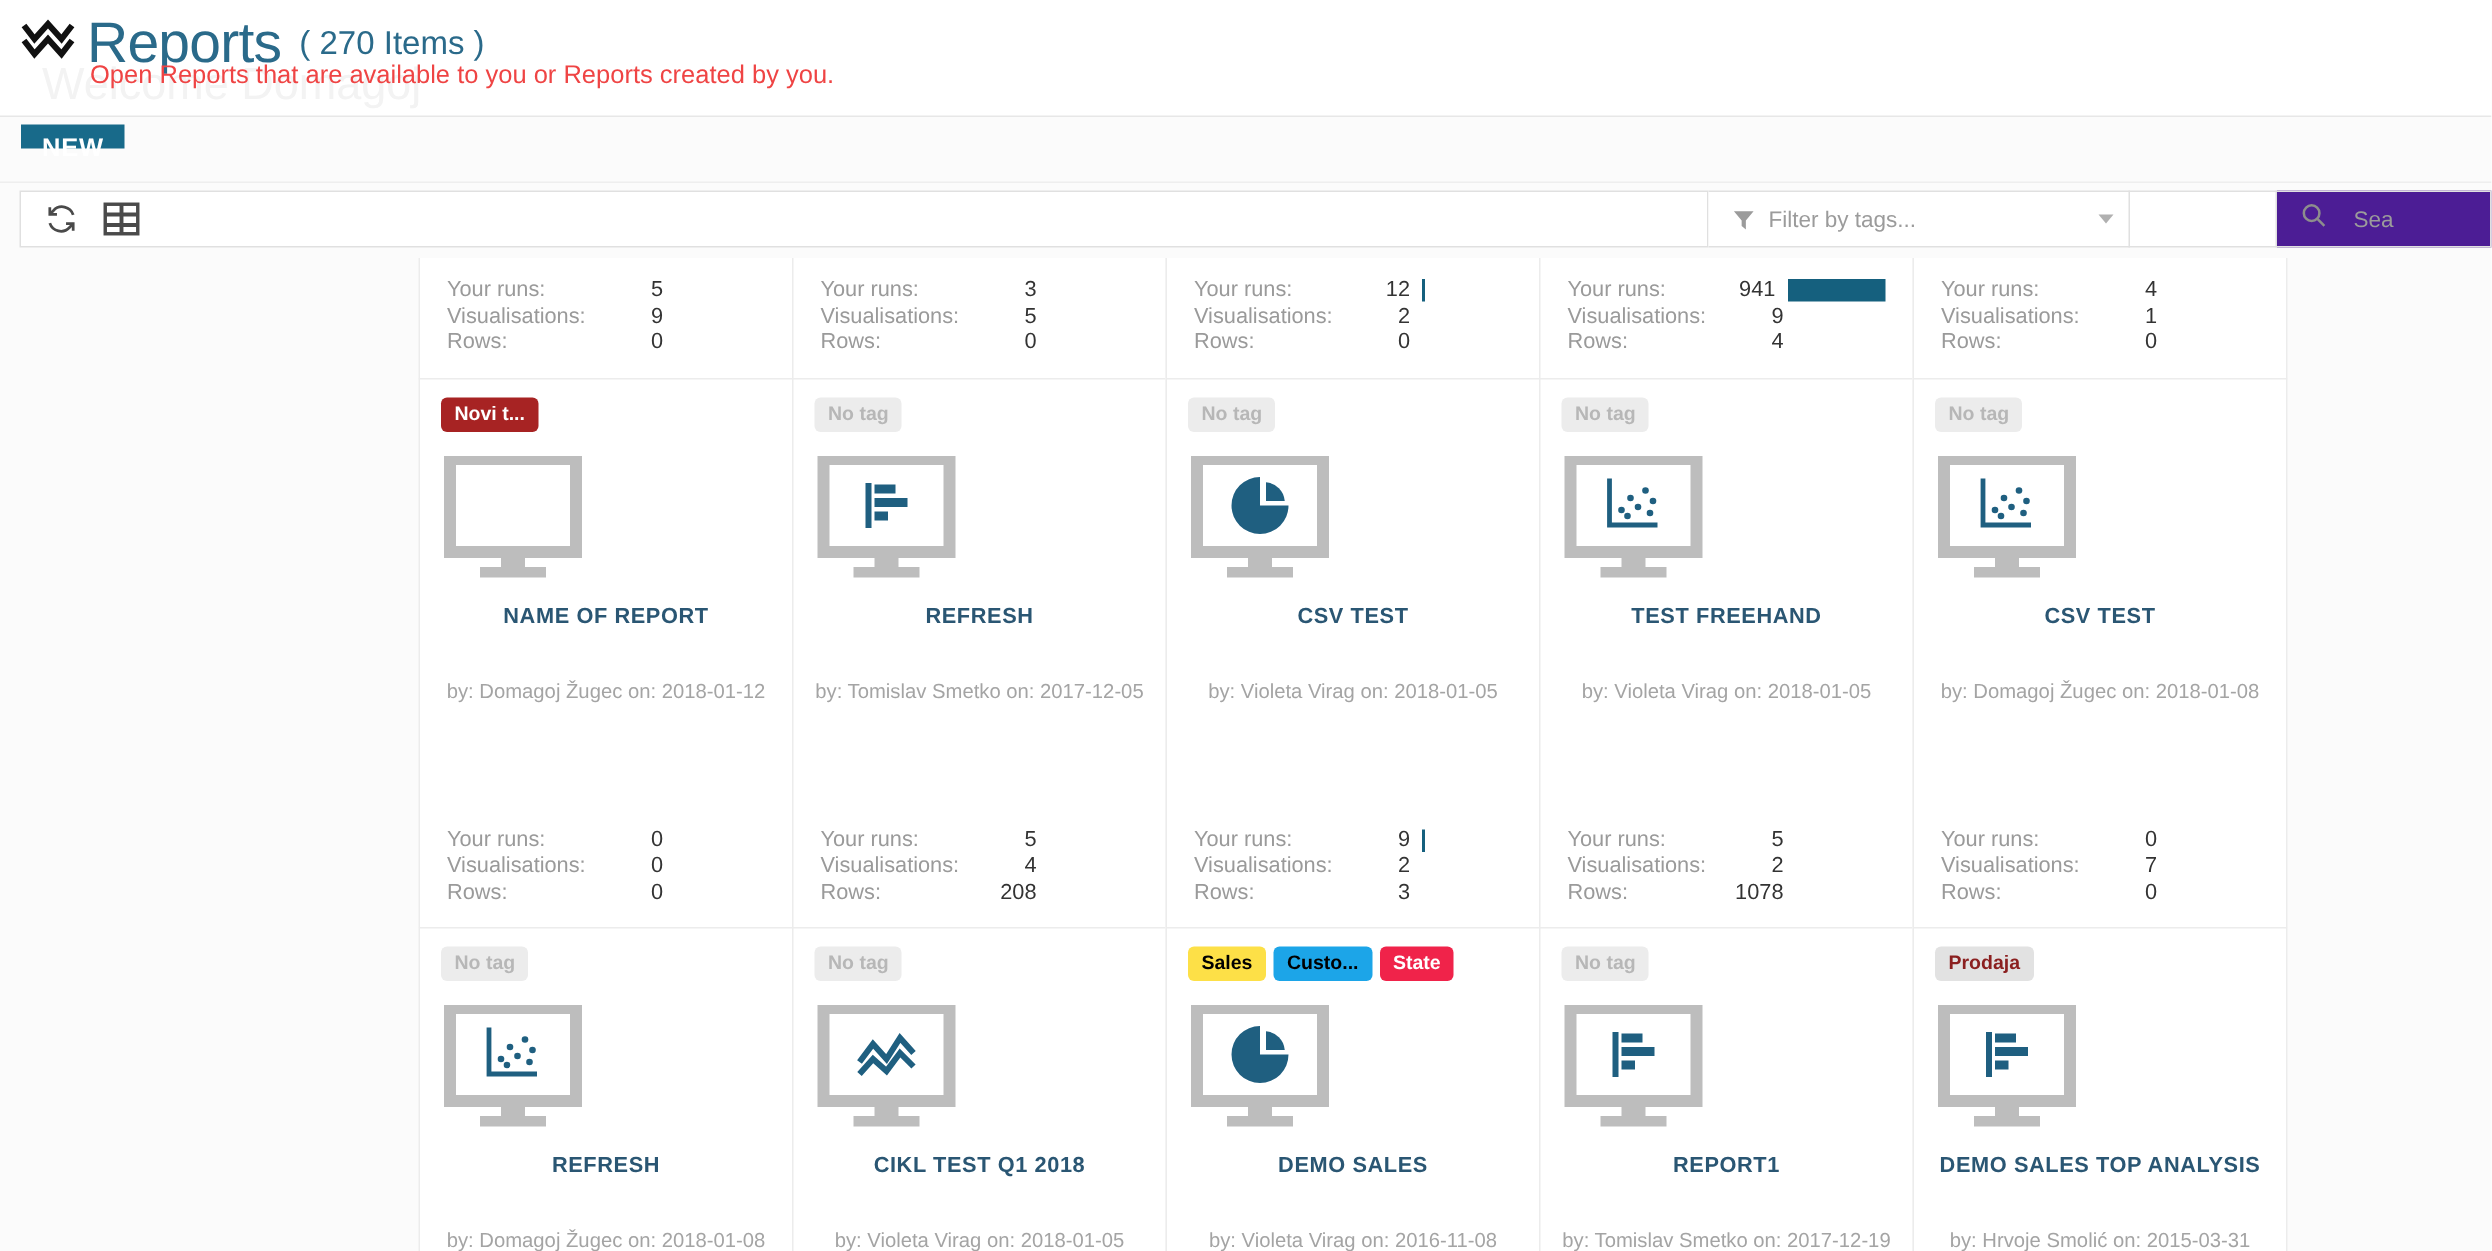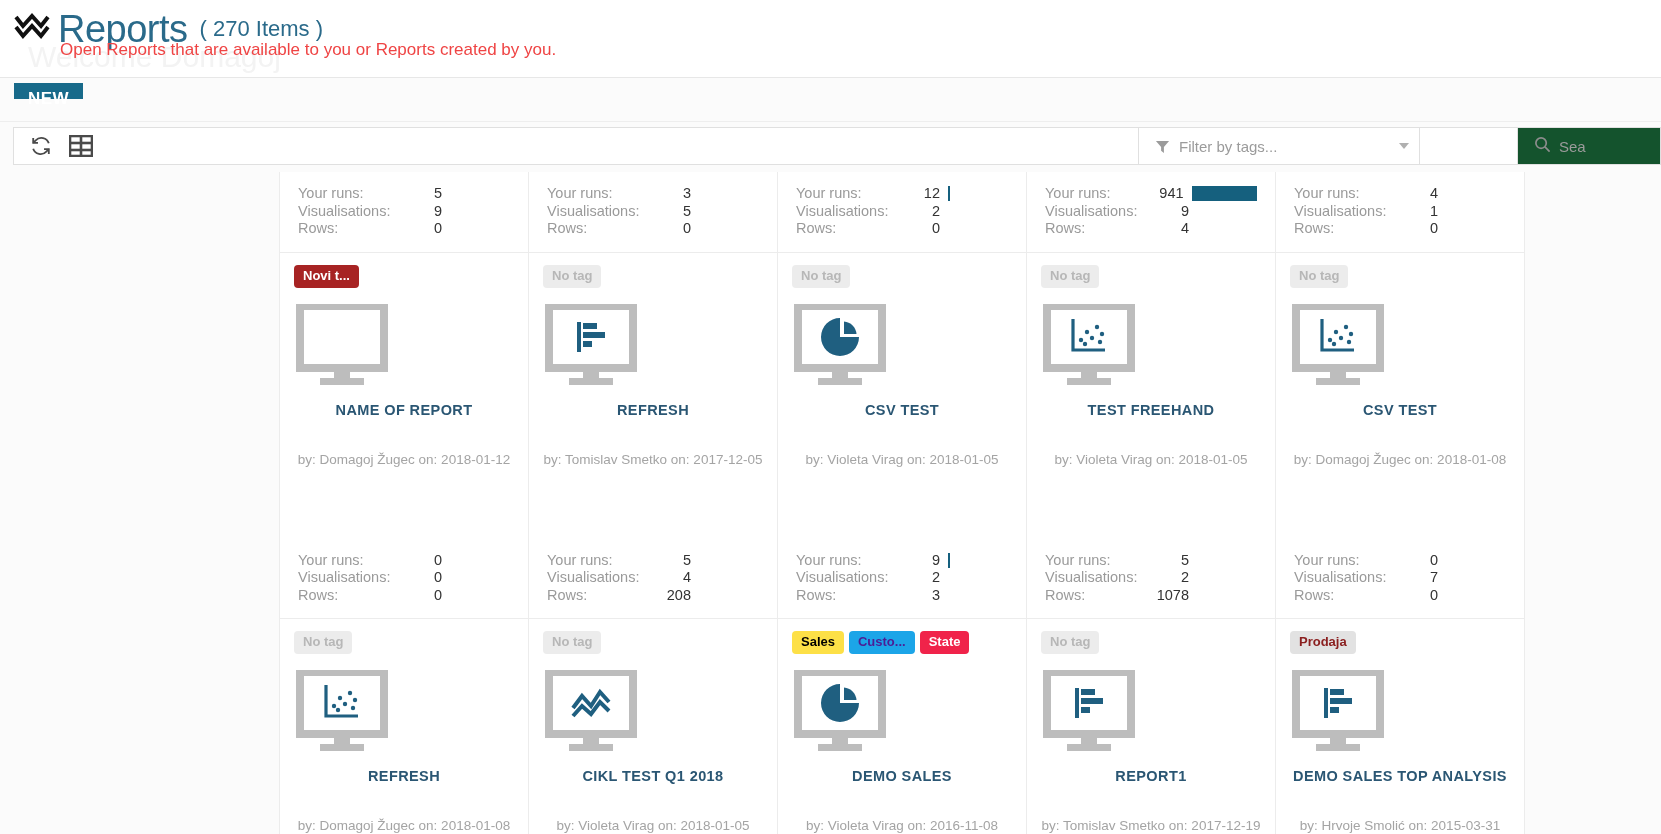--- a/index.html
+++ b/index.html
@@ -145,27 +145,27 @@
     border-top: 6px solid #b0b0b0;
   }
   .tool-gap {
     flex: 0 0 98px;
     background: #ffffff;
     border: 1px solid #e0e0e0;
     border-left: none;
   }
   .tool-search {
     flex: 1 1 auto;
-    background: #14532d;
+    background: #4c1d95;
     border: 1px solid #e0e0e0;
     border-left: none;
     display: flex;
     align-items: center;
     padding-left: 16px;
-    gap: 8px;
+    gap: 18px;
     overflow: hidden;
   }
   .search-placeholder {
     font-size: 15px;
     color: #9b9b9b;
     white-space: nowrap;
   }
 
   
   .grid-wrap {
@@ -235,21 +235,21 @@
     font-size: 13px;
     font-weight: bold;
     padding: 3px 9px 4px 9px;
     border-radius: 4px;
     line-height: 15px;
     white-space: nowrap;
   }
   .tag-none { background: #ececec; color: #b7b7b7; font-weight: bold; }
   .tag-red  { background: #a72323; color: #ffffff; }
   .tag-yellow { background: #fde047; color: #000000; }
-  .tag-blue  { background: #1ca5e8; color: #4c1d95; }
+  .tag-blue  { background: #1ca5e8; color: #000000; }
   .tag-crimson { background: #f0234a; color: #ffffff; }
   .tag-grey-red { background: #e2e2e2; color: #8b2020; }
 
   .monitor { margin-top: 4px; }
   .card-title {
     margin-top: 10px;
     font-size: 14.5px;
     font-weight: bold;
     color: #2a5673;
     letter-spacing: 0.4px;

